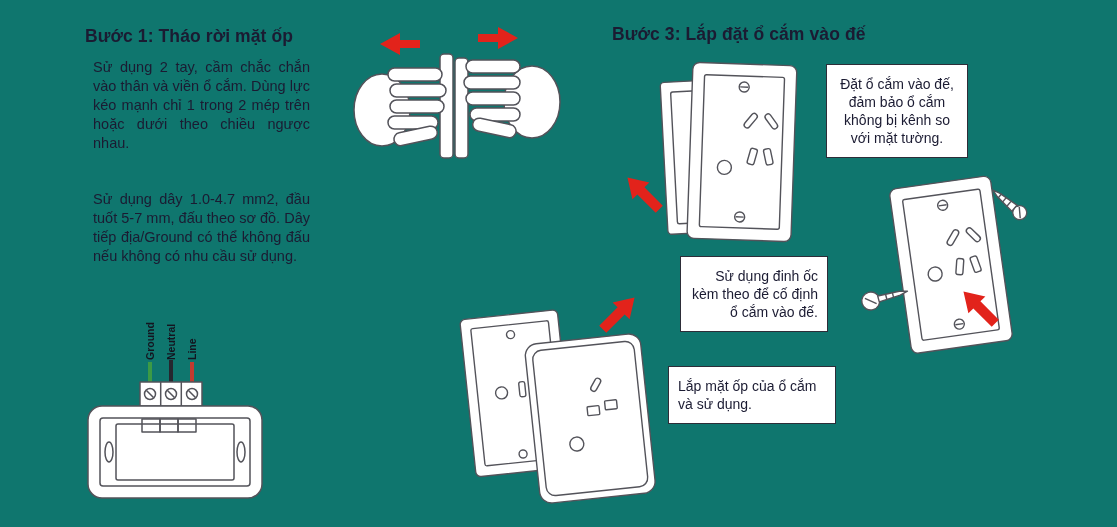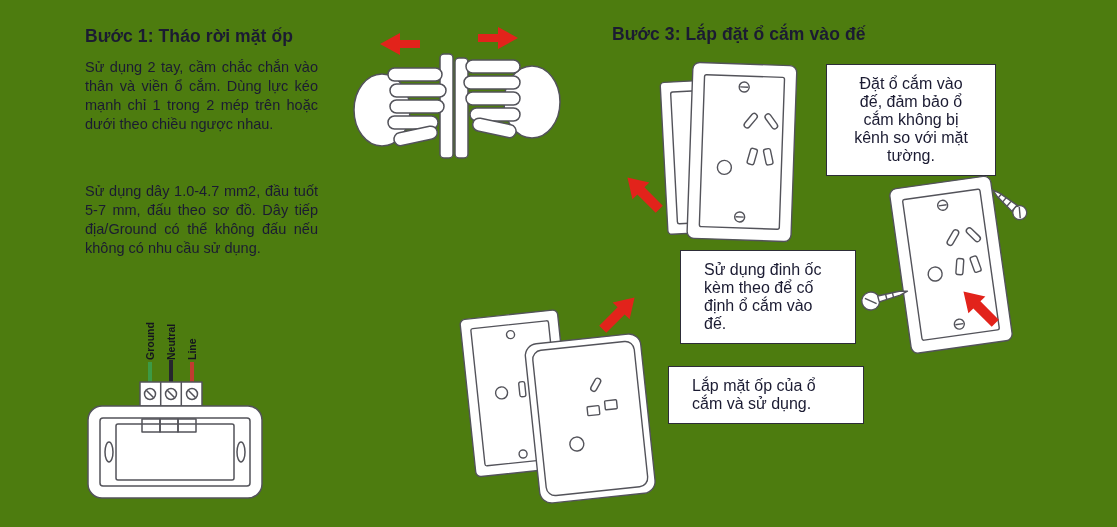--- a/index.html
+++ b/index.html
@@ -1,26 +1,26 @@
 <!DOCTYPE html>
 <html><head>
 <meta charset="utf-8">
 <style>
   html,body{margin:0;padding:0;background:#fff;}
   .canvas{
-    position:relative;width:1117px;height:527px;background:#4d7c0f;overflow:hidden;
+    position:relative;width:1117px;height:527px;background:#0f766e;overflow:hidden;
     font-family:"Liberation Sans",sans-serif;color:#1b1b32;
   }
   .abs{position:absolute;}
   .step-title{font-size:17.5px;font-weight:bold;margin:0 0 11px 0;letter-spacing:.1px;}
-  .body-text{font-size:14.5px;line-height:19px;text-align:justify;margin:0;}
+  .body-text{font-size:14.5px;line-height:19px;text-align:justify;margin:8px;}
   .text-block{position:absolute;width:233px;}
   .callout{
     position:absolute;border:1.6px solid #2d2d38;background:#fff;
-    font-size:16px;line-height:18px;padding:10px 23px;
+    font-size:14px;line-height:18px;padding:10px 9px;
   }
   .callout.center{text-align:center;}
   .red-arrow{position:absolute;width:46px;height:26px;}
   .red-arrow svg{display:block;}
   .rot-nw{transform:rotate(-135deg);}
   .rot-ne{transform:rotate(-45deg);}
   .wire-label{
     position:absolute;font-size:10.5px;font-weight:bold;color:#14141f;
     transform:rotate(-90deg);transform-origin:0 0;white-space:nowrap;
   }
@@ -171,21 +171,21 @@
         </g>
       </g>
     </svg>
   </div>
   <div class="red-arrow rot-nw" style="left:956px;top:294px;">
     <svg width="46" height="26" viewBox="0 0 46 26">
         <path d="M0,8 L26,8 L26,1 L45,13 L26,25 L26,18 L0,18 Z" fill="#e2231b"></path>
       </svg>
   </div>
 
-  <div class="callout" style="left:680px;top:250px;width:128px;">
+  <div class="callout" style="left:680px;top:256px;width:128px;text-align:right;">
     <span>Sử dụng đinh ốc kèm theo để cố định ổ cắm vào đế.</span>
   </div>
 
   <div class="abs" style="left:450px;top:286px;width:215px;height:222px;">
     <svg width="215" height="222" viewBox="0 0 215 222">
       <g stroke="#53535a" stroke-width="1.4" fill="none" stroke-linejoin="round">
         <g transform="rotate(-6 70 110)">
           <rect x="18" y="28" width="98" height="158" rx="5" fill="#fff"></rect>
           <rect x="28" y="38" width="78" height="138" rx="2"></rect>
           <circle cx="67" cy="48" r="4"></circle>

